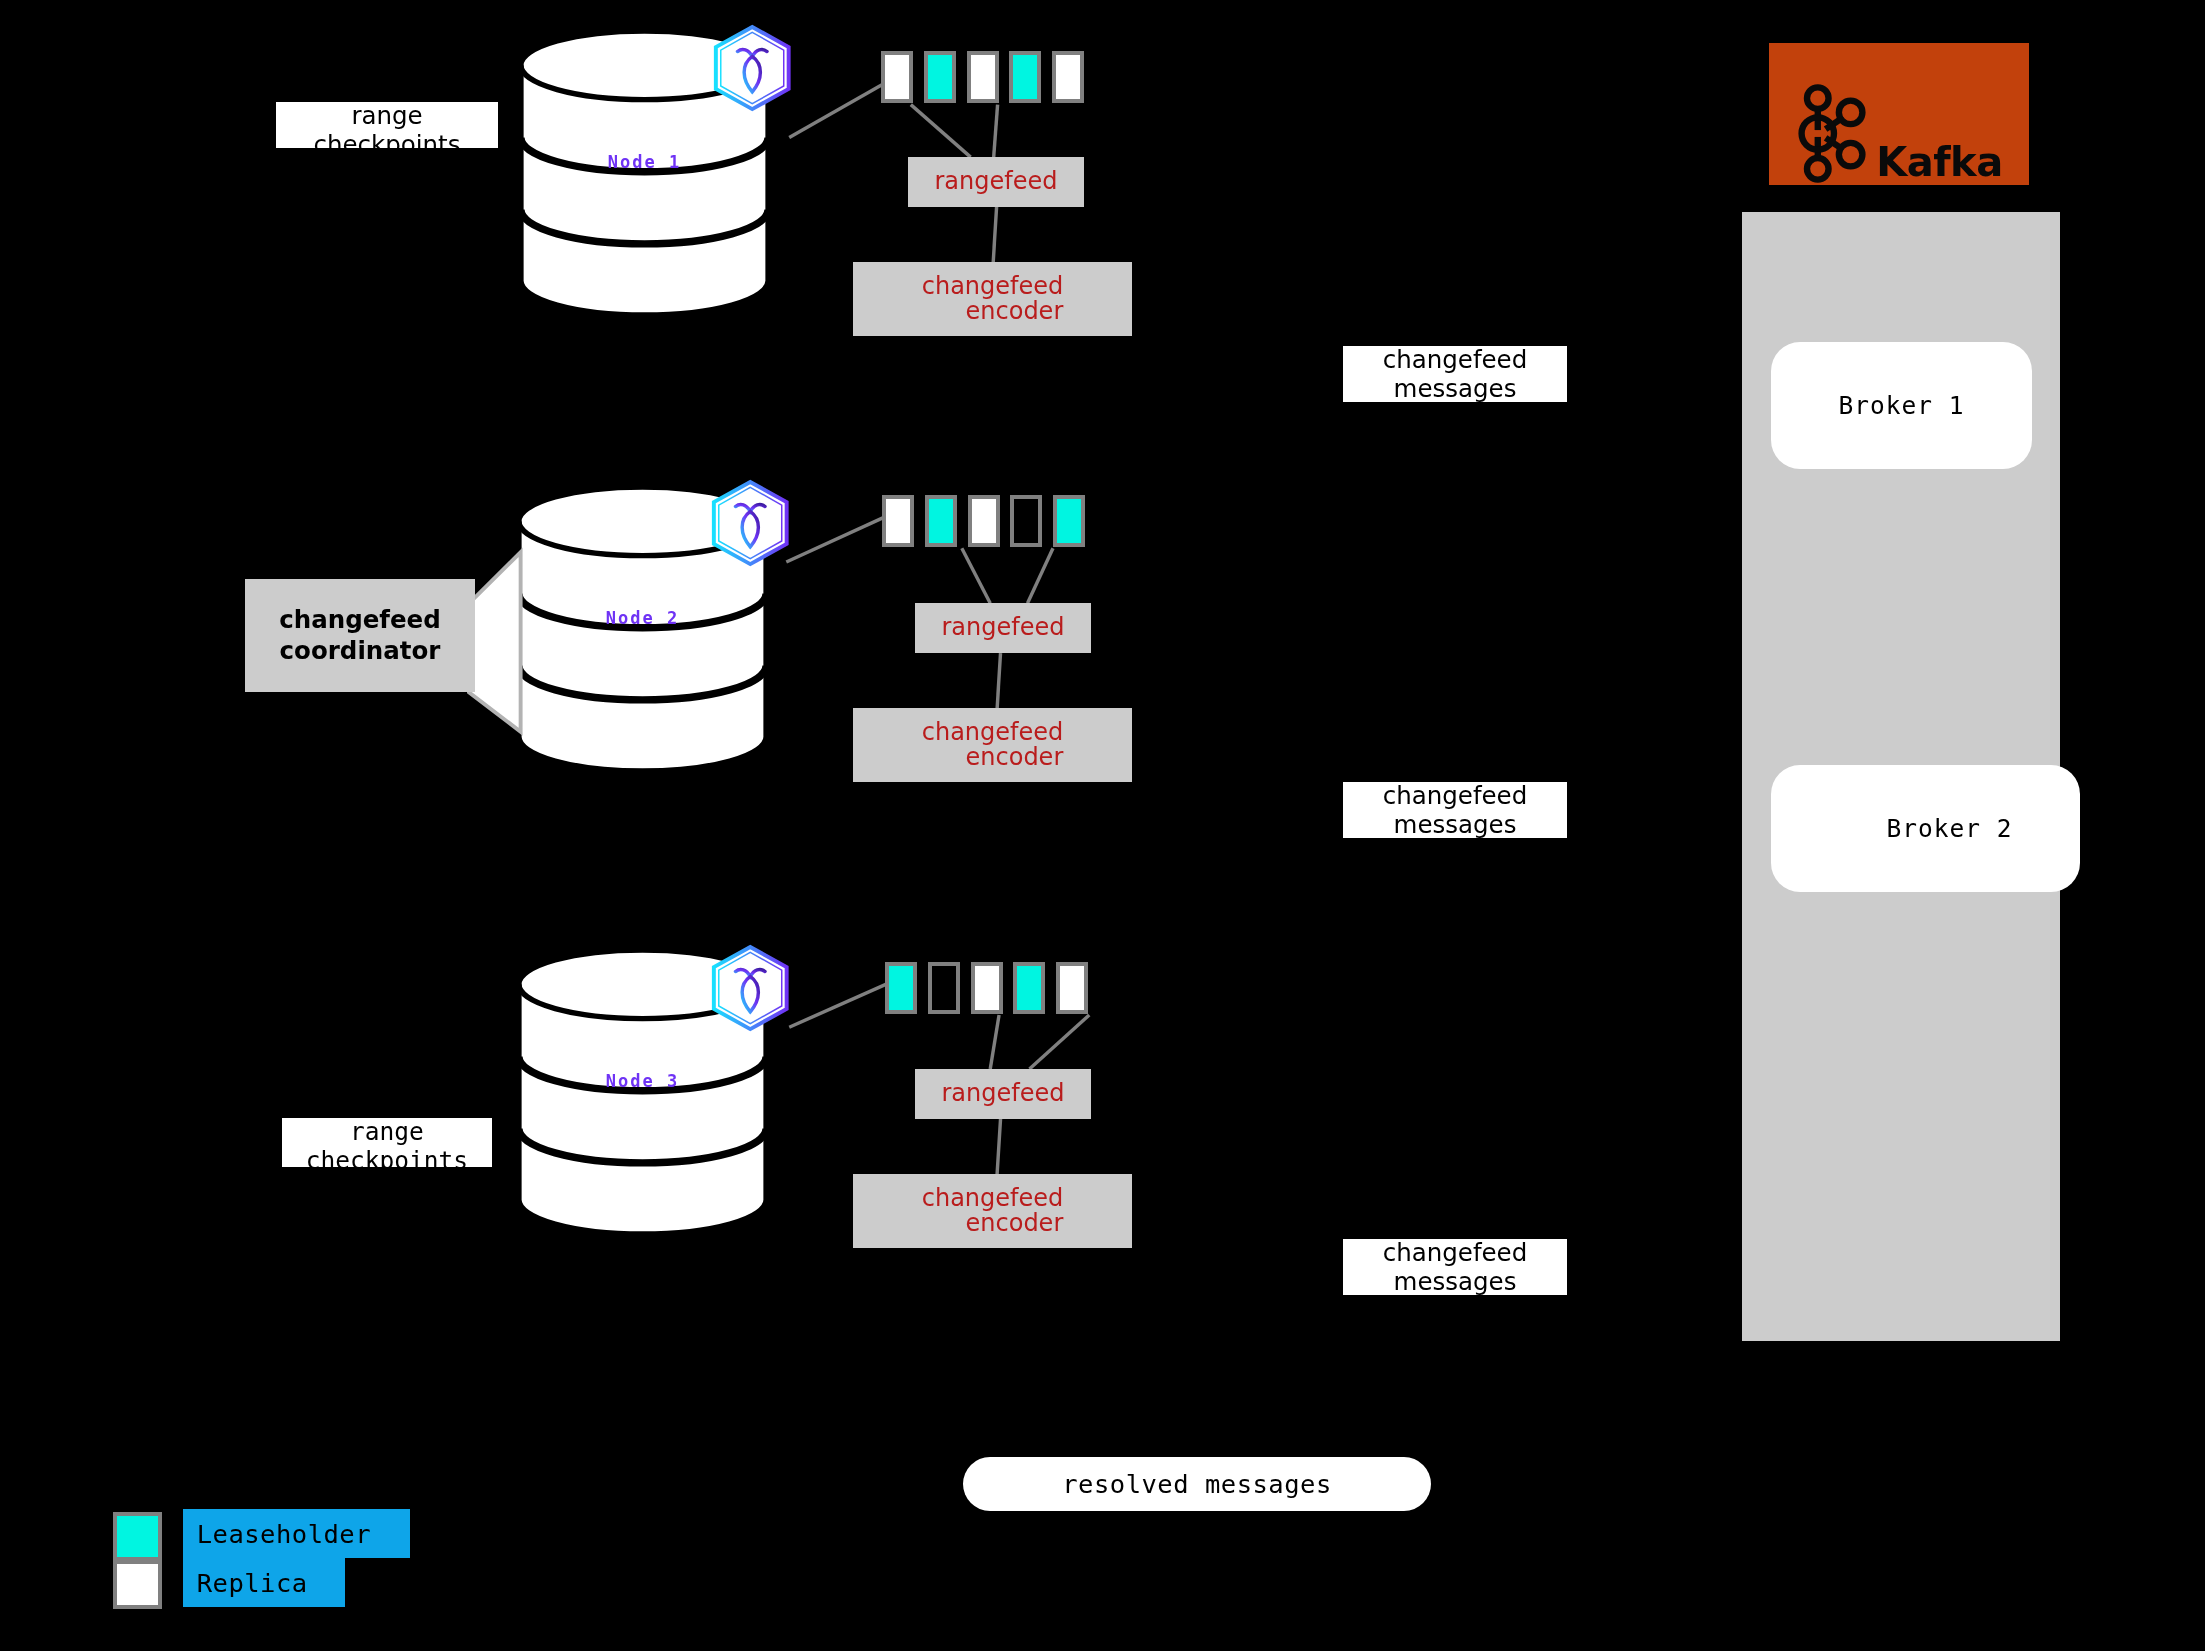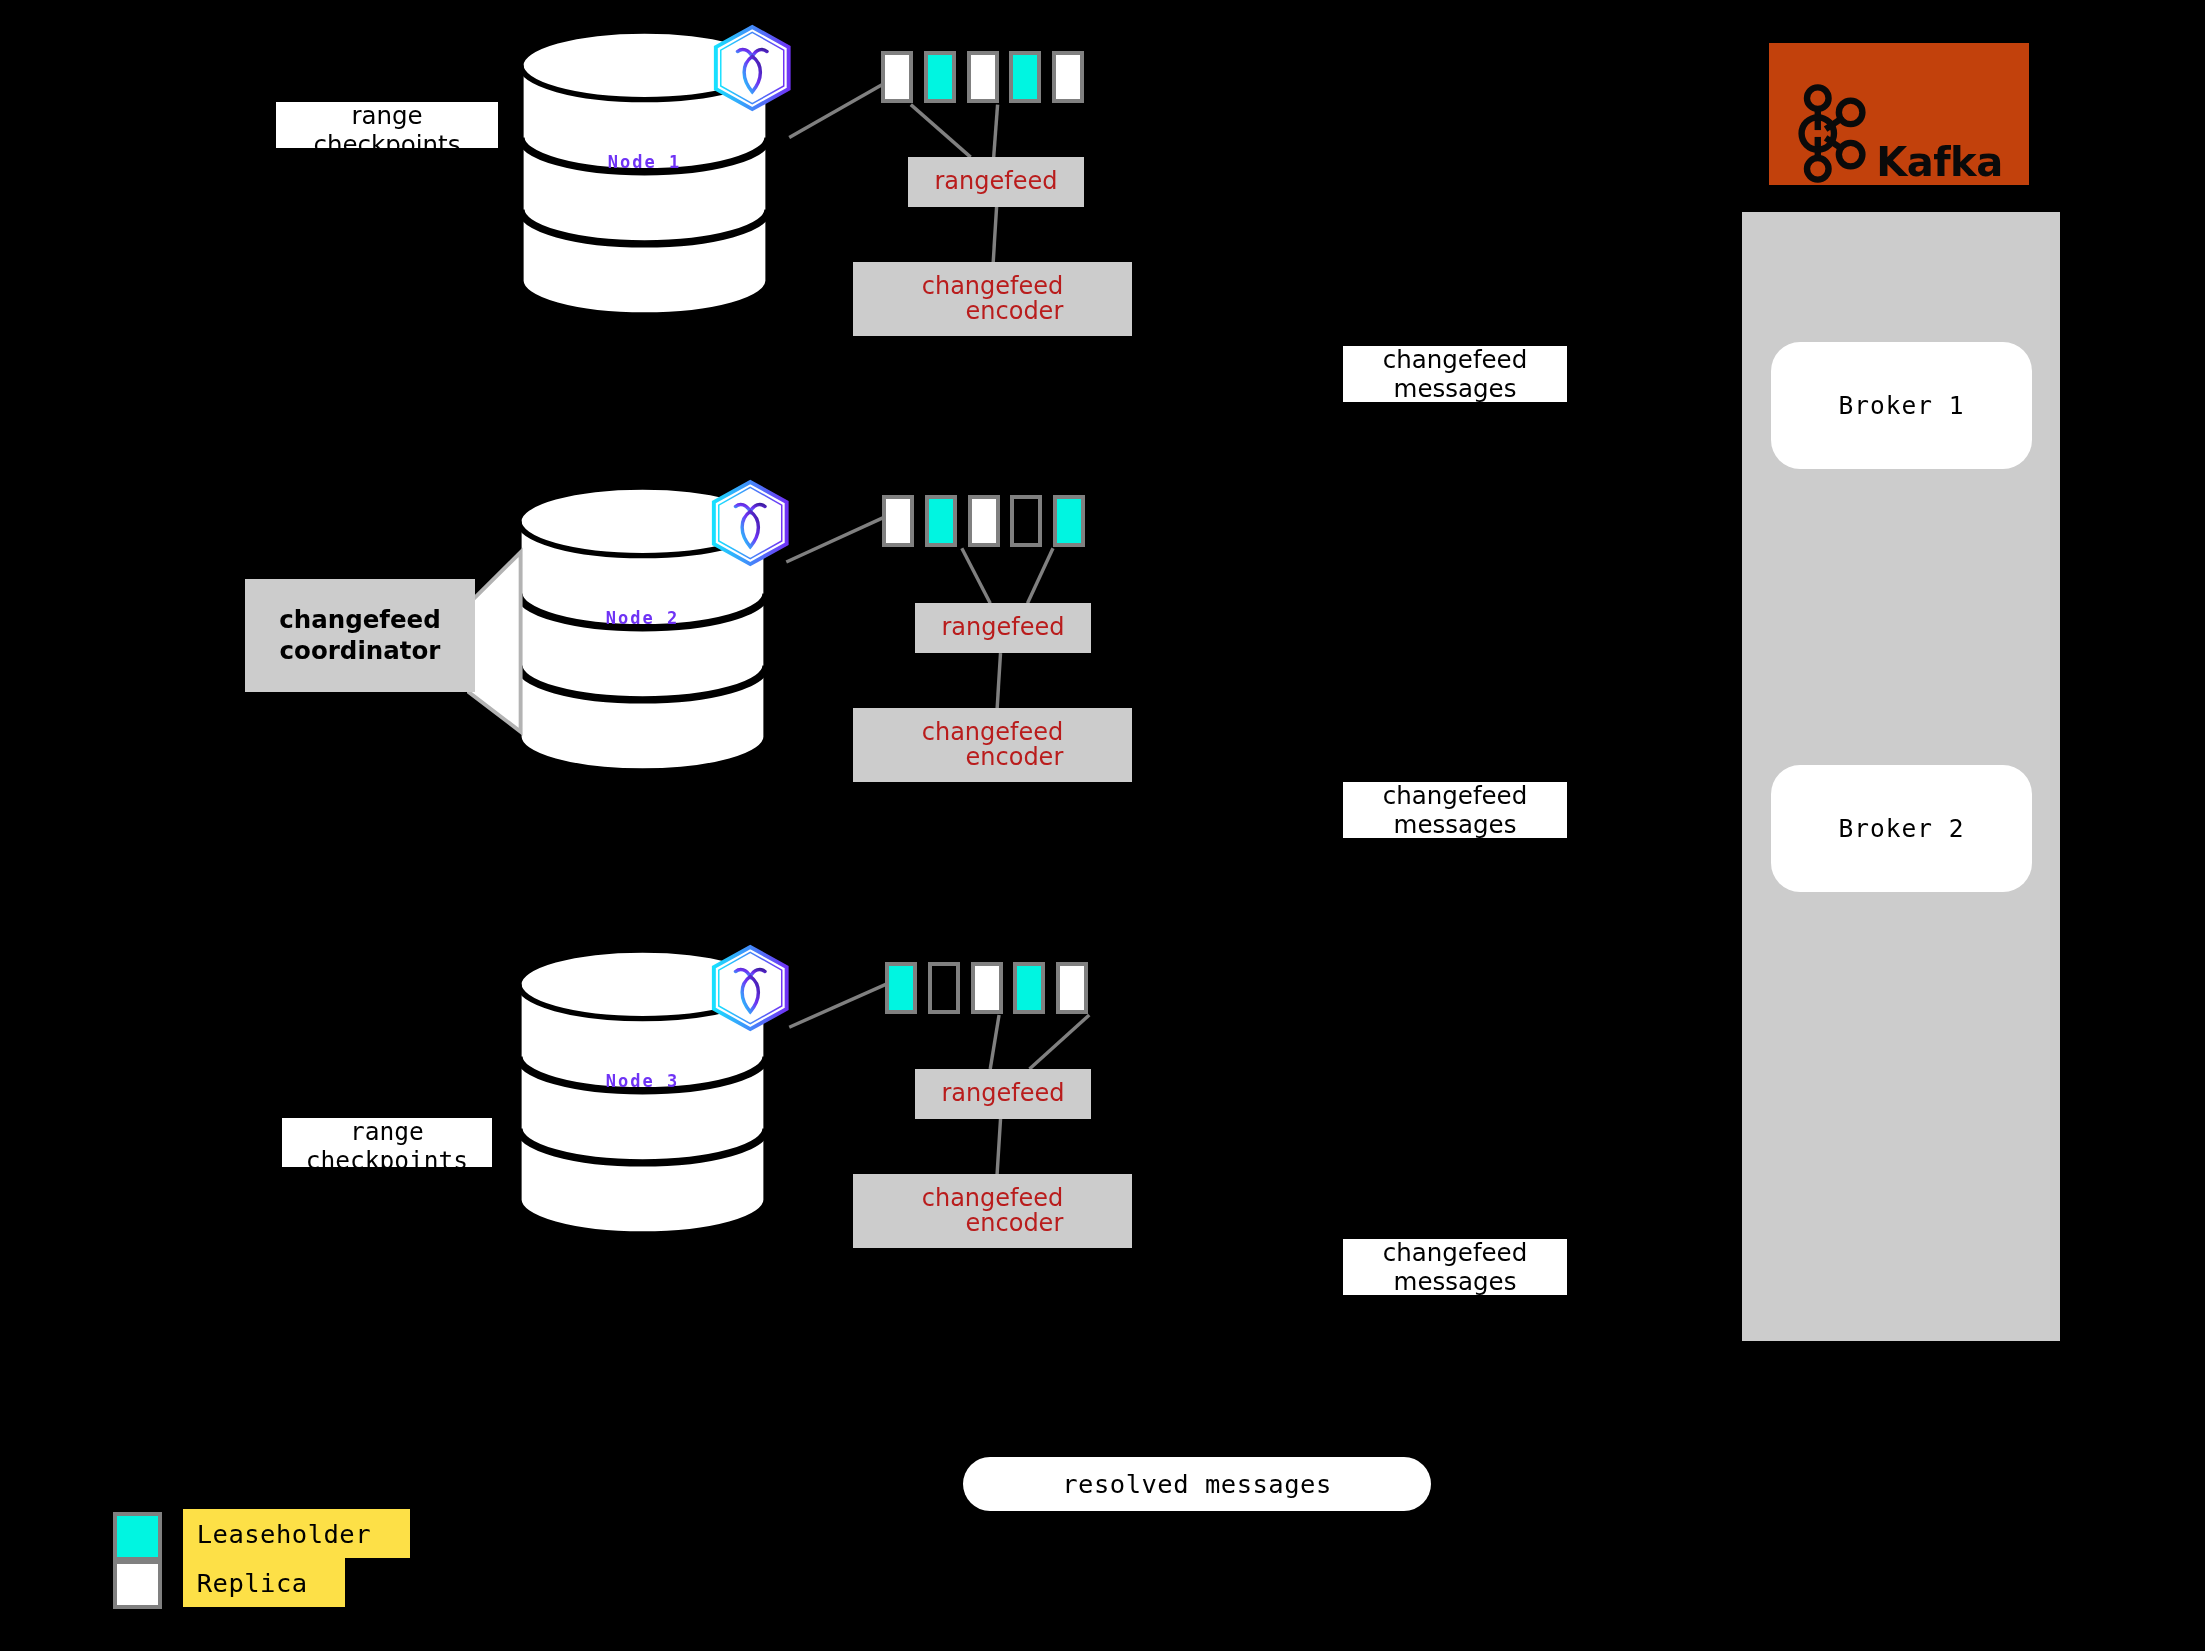--- a/index.html
+++ b/index.html
@@ -143,21 +143,21 @@
   
   .legend-swatch {
     position: absolute;
     width: 49px;
     height: 49px;
     border: 4.4px solid #808080;
     box-sizing: border-box;
   }
   .legend-label {
     position: absolute;
-    background: #fde047;
+    background: #0ea5e9;
     color: #000000;
     font-family: "DejaVu Sans Mono", monospace;
     font-size: 25.5px;
     display: flex;
     align-items: center;
     letter-spacing: 0.5px;
     padding-left: 13.7px;
     box-sizing: border-box;
   }
 
@@ -371,21 +371,21 @@
       <circle cx="46" cy="105" r="33" fill="none" stroke="#0a0a0a" stroke-width="13"></circle>
       <circle cx="113" cy="62" r="24" fill="none" stroke="#0a0a0a" stroke-width="13"></circle>
       <circle cx="113" cy="148" r="24" fill="none" stroke="#0a0a0a" stroke-width="13"></circle>
     </svg>
     <span class="kafka-wordmark">Kafka</span>
   </div>
 
   <div class="kafka-container" style="left:1742px; top:212px; width:318px; height:1129px;"></div>
 
   <div class="broker" style="left:1771px; top:294px; width:261px; height:127px;">Broker 1</div>
-  <div class="broker" style="left:1771px; top:717px; width:261px; height:127px;">Broker 2</div>
+  <div class="broker" style="left:1771px; top:717px; width:261px; height:127px;padding-left:48px;">Broker 2</div>
 
   <div class="legend-swatch range-lease" style="left:113px; top:1512px;"></div>
   <div class="legend-swatch range-white" style="left:113px; top:1560px;"></div>
 
   <div class="legend-label" style="left:183px; top:1509px; width:227px; height:49px;">Leaseholder</div>
   <div class="legend-label" style="left:183px; top:1558px; width:162px; height:49px;">Replica</div>
 
 </div>
 
 

